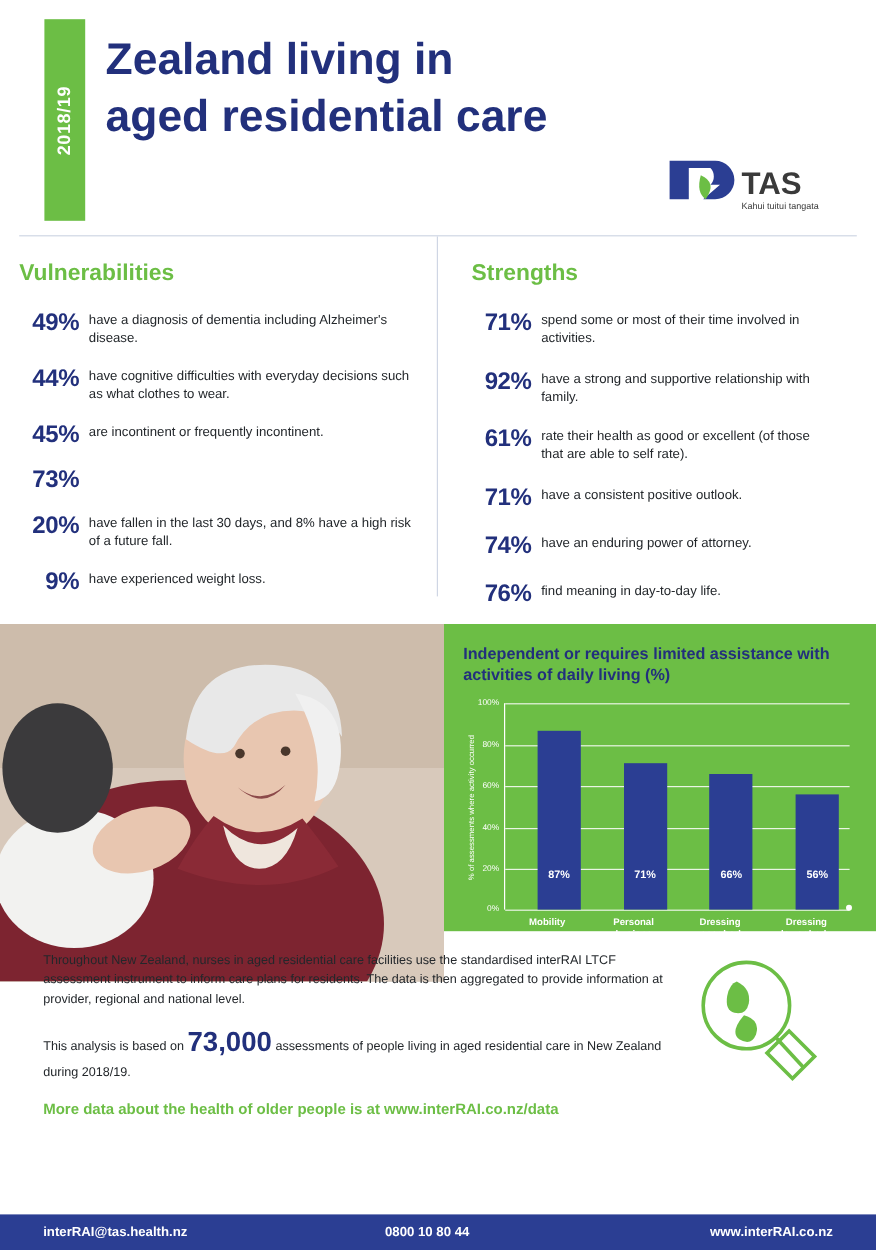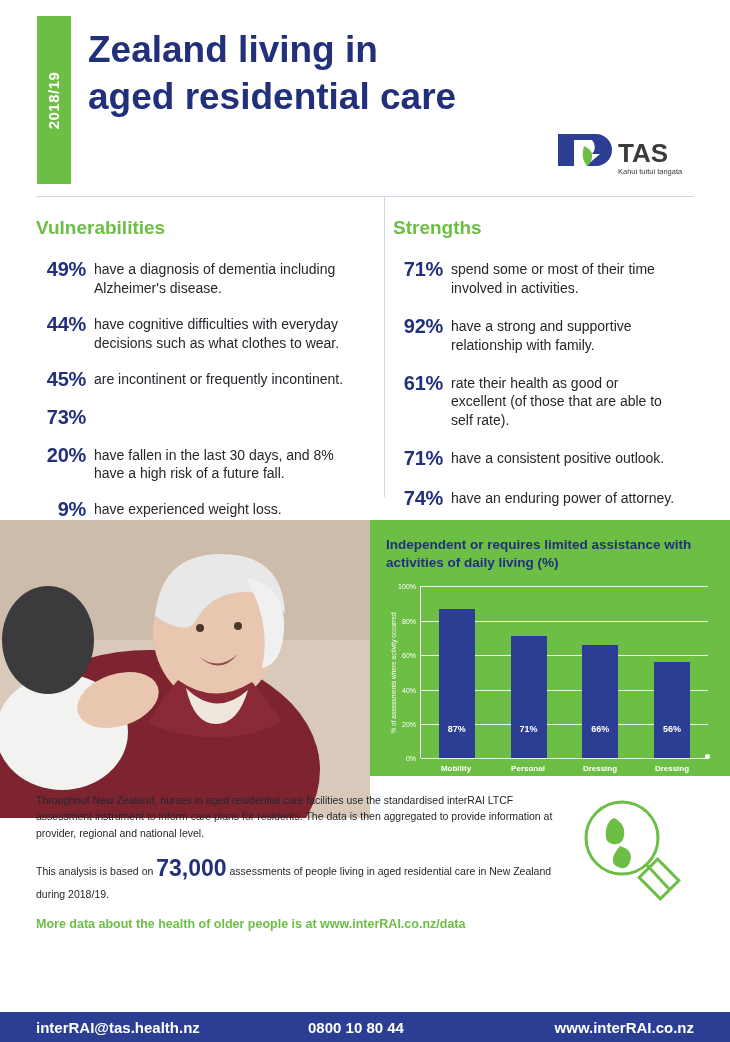--- a/index.html
+++ b/index.html
@@ -43,21 +43,21 @@
     width: 240px; height: 74px;
   }
   .logo-tas {
     position: absolute; right: 36px; top: 128px;
     width: 140px; height: 52px;
   }
 
   
   .stats {
     position: relative;
-    margin: 0 36px;
+    margin: 0 16px;
     border-top: 1px solid #cfd6e4;
     padding-top: 16px;
     height: 318px;
     display: flex;
   }
   .col { width: 50%; padding-right: 18px; position: relative; }
   .col.right { padding-left: 28px; }
   .divider {
     position: absolute; left: 348px; top: 0px; width: 1px; height: 300px;
     background: #cfd6e4;
@@ -66,21 +66,21 @@
     color: #6cbe45; font-size: 19px; font-weight: bold;
     margin: 4px 0 18px 0;
   }
   .stat-row { display: flex; margin-bottom: 14px; align-items: flex-start; }
   .stat-pct {
     width: 58px; flex: 0 0 58px; text-align: right;
     color: #22307c; font-size: 20px; font-weight: bold;
     padding-right: 8px; padding-top: 1px; letter-spacing: -0.3px;
   }
   .stat-text {
-    font-size: 14px; line-height: 1.35; color: #23272b; padding-top: 3px;
+    font-size: 11px; line-height: 1.35; color: #23272b; padding-top: 3px;
   }
   .col.right .stat-row { margin-bottom: 16px; }
 
   
   .band { position: relative; height: 256px; display: flex; margin-top: 6px; }
   .photo {
     width: 370px; height: 298px; position: relative; overflow: hidden;
     background: #cbb9a8;
   }
   .chart-panel {
@@ -109,21 +109,21 @@
   }
   .ytick {
     position: absolute; right: 100%; margin-right: 5px;
     color: #ffffff; font-size: 7px; transform: translateY(-50%);
     white-space: nowrap;
   }
   .bars {
     position: absolute; left: 0; right: 0; bottom: 0; top: 0;
     display: flex; justify-content: space-around; align-items: flex-end;
   }
-  .bar-wrap { width: 54px; position: relative; height: 100%; display: flex; align-items: flex-end; justify-content: center;}
+  .bar-wrap { width: 54px; position: relative; height: 100%; display: flex; align-items: flex-end; justify-content: flex-end;}
   .bar {
     width: 36px; background: #2b3e93; position: relative;
   }
   .bar-val {
     position: absolute; left: 0; right: 0; bottom: 24px;
     text-align: center; color: #ffffff; font-size: 9px; font-weight: bold;
   }
   .xlabels {
     position: absolute; left: 34px; right: 4px; top: 182px;
     display: flex; justify-content: space-around;
@@ -148,21 +148,21 @@
   .big-num { font-size: 23px; font-weight: bold; color: #22307c; vertical-align: -1px; }
   .cta {
     color: #6cbe45; font-weight: bold; font-size: 12.5px; margin-top: 14px;
   }
   .magnifier { position: absolute; right: 10px; top: 4px; width: 110px; height: 110px; }
 
   
   .bottom-bar {
     position: absolute; left: 0; bottom: 0; width: 730px; height: 30px;
     background: #2b3e93; color: #ffffff;
-    display: flex; align-items: center; font-size: 15px; font-weight: bold;
+    display: flex; align-items: center; font-size: 11px; font-weight: bold;
   }
   .bottom-bar .b1 { margin-left: 36px; width: 230px; }
   .bottom-bar .b2 { width: 180px; text-align: center; }
   .bottom-bar .b3 { flex: 1; text-align: right; margin-right: 36px; }
 </style>
 </head>
 <body>
 
 <div class="page">
 

